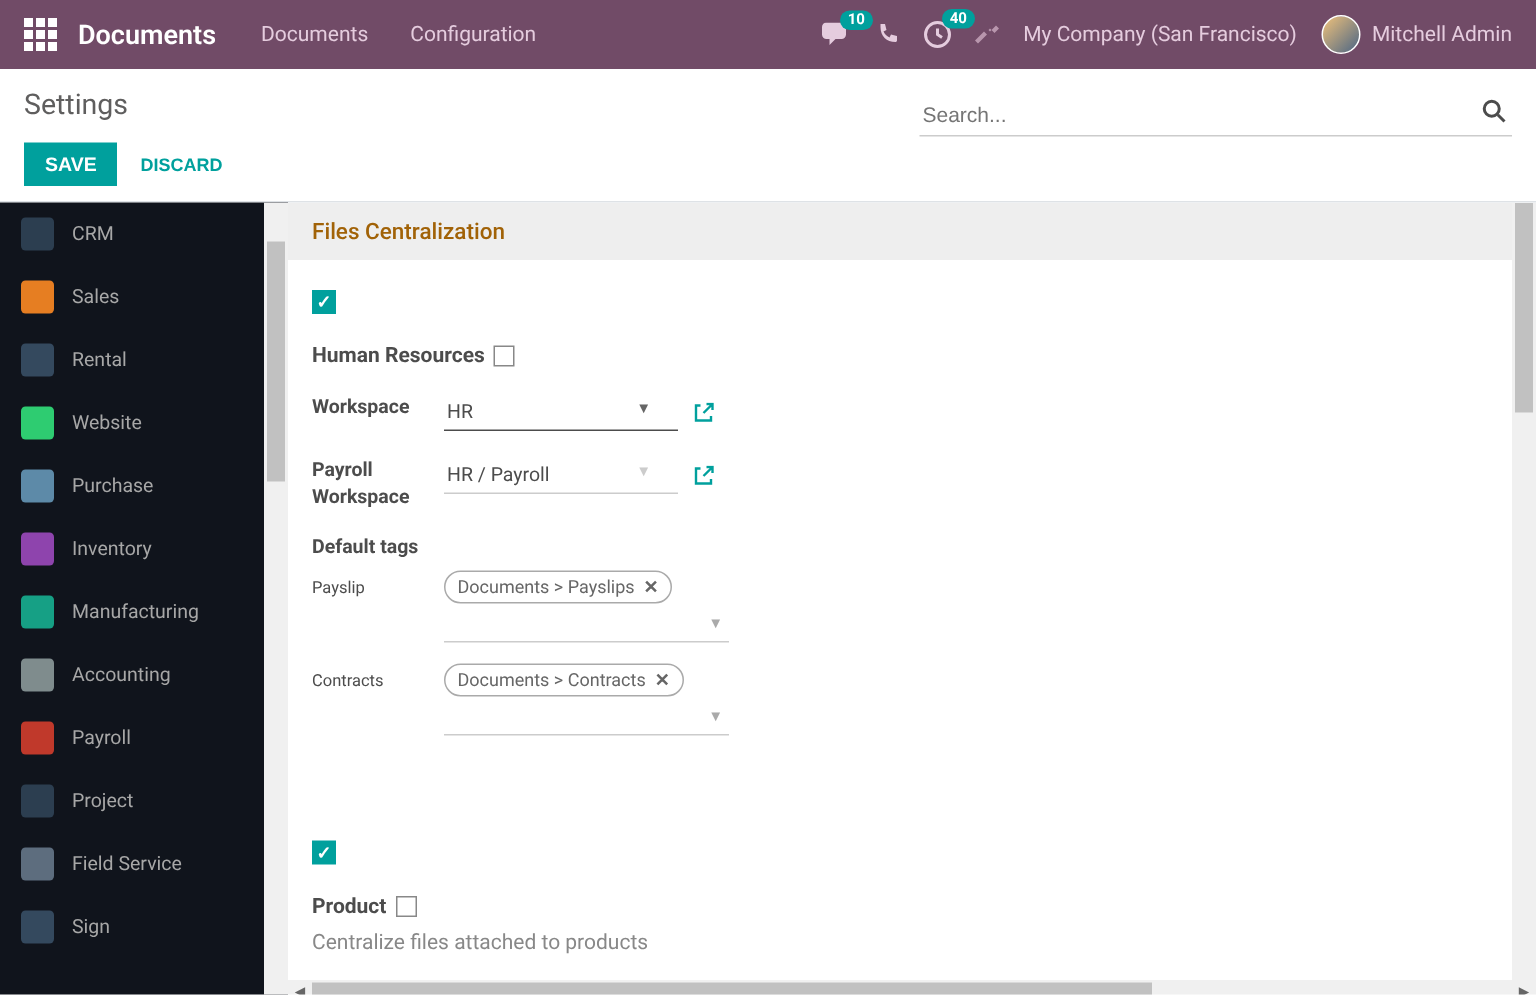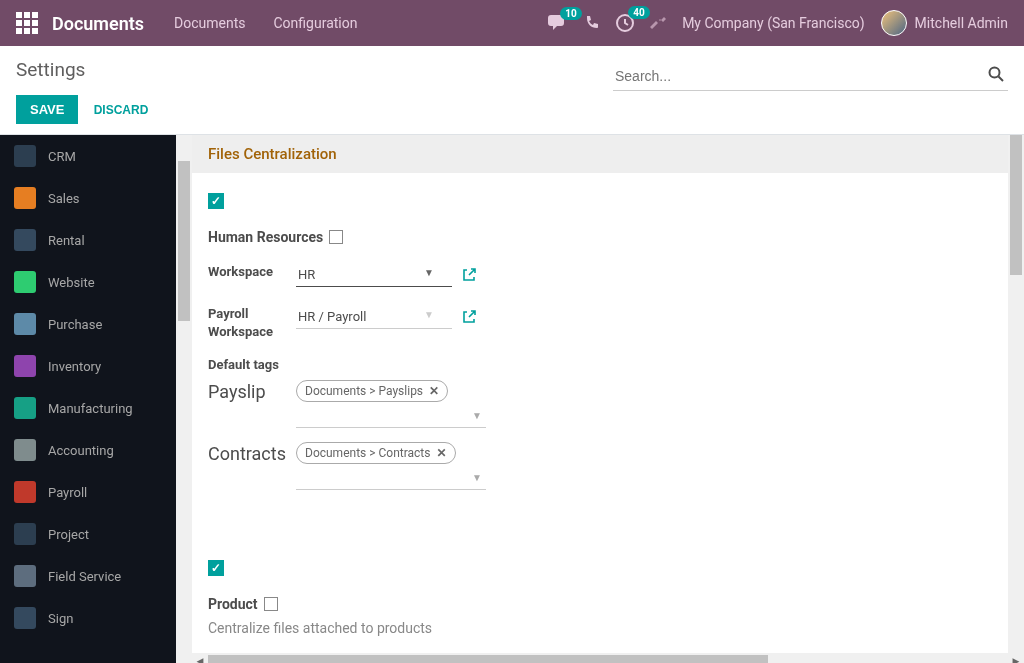--- a/index.html
+++ b/index.html
@@ -55,21 +55,21 @@
 .setting-desc { color: #888; font-size: 14px; margin-top: 6px; max-width: 310px; line-height: 1.5; }
 .field-row { display: flex; margin-top: 18px; align-items: flex-start; }
 .field-label { width: 88px; font-weight: 700; color: #4c4c4c; font-size: 13px; line-height: 1.4; }
 .field-input-wrap { display: flex; align-items: center; gap: 10px; }
 .select-input { width: 156px; border: none; border-bottom: 1px solid #4c4c4c; padding: 4px 18px 4px 2px; font-size: 13px; color: #4c4c4c; background: none; position: relative; display: flex; justify-content: space-between; cursor: pointer; }
 .select-input.muted { border-bottom-color: #ccc; color: #4c4c4c; }
 .select-input .caret { color: #666; font-size: 10px; }
 .ext-link { color: #00a09d; cursor: pointer; font-size: 14px; }
 .sub-label { font-weight: 700; color: #4c4c4c; font-size: 13px; margin-top: 16px; }
 .tag-row { display: flex; margin-top: 8px; align-items: center; }
-.tag-label { width: 88px; font-size: 18px; color: #4c4c4c; }
+.tag-label { width: 88px; font-size: 11px; color: #4c4c4c; }
 .tag-pill { border: 1px solid #aaa; border-radius: 12px; padding: 3px 8px; font-size: 12px; color: #666; display: inline-flex; align-items: center; gap: 6px; cursor: pointer; }
 .tag-pill .x { font-weight: 700; cursor: pointer; }
 .tag-dropdown { width: 190px; border-bottom: 1px solid #ccc; height: 22px; margin-left: 88px; margin-top: 4px; position: relative; }
 .tag-dropdown .caret { position: absolute; right: 4px; top: 4px; color: #aaa; font-size: 10px; }
 
 svg { display: block; }
 </style>
 </head>
 <body>
 

